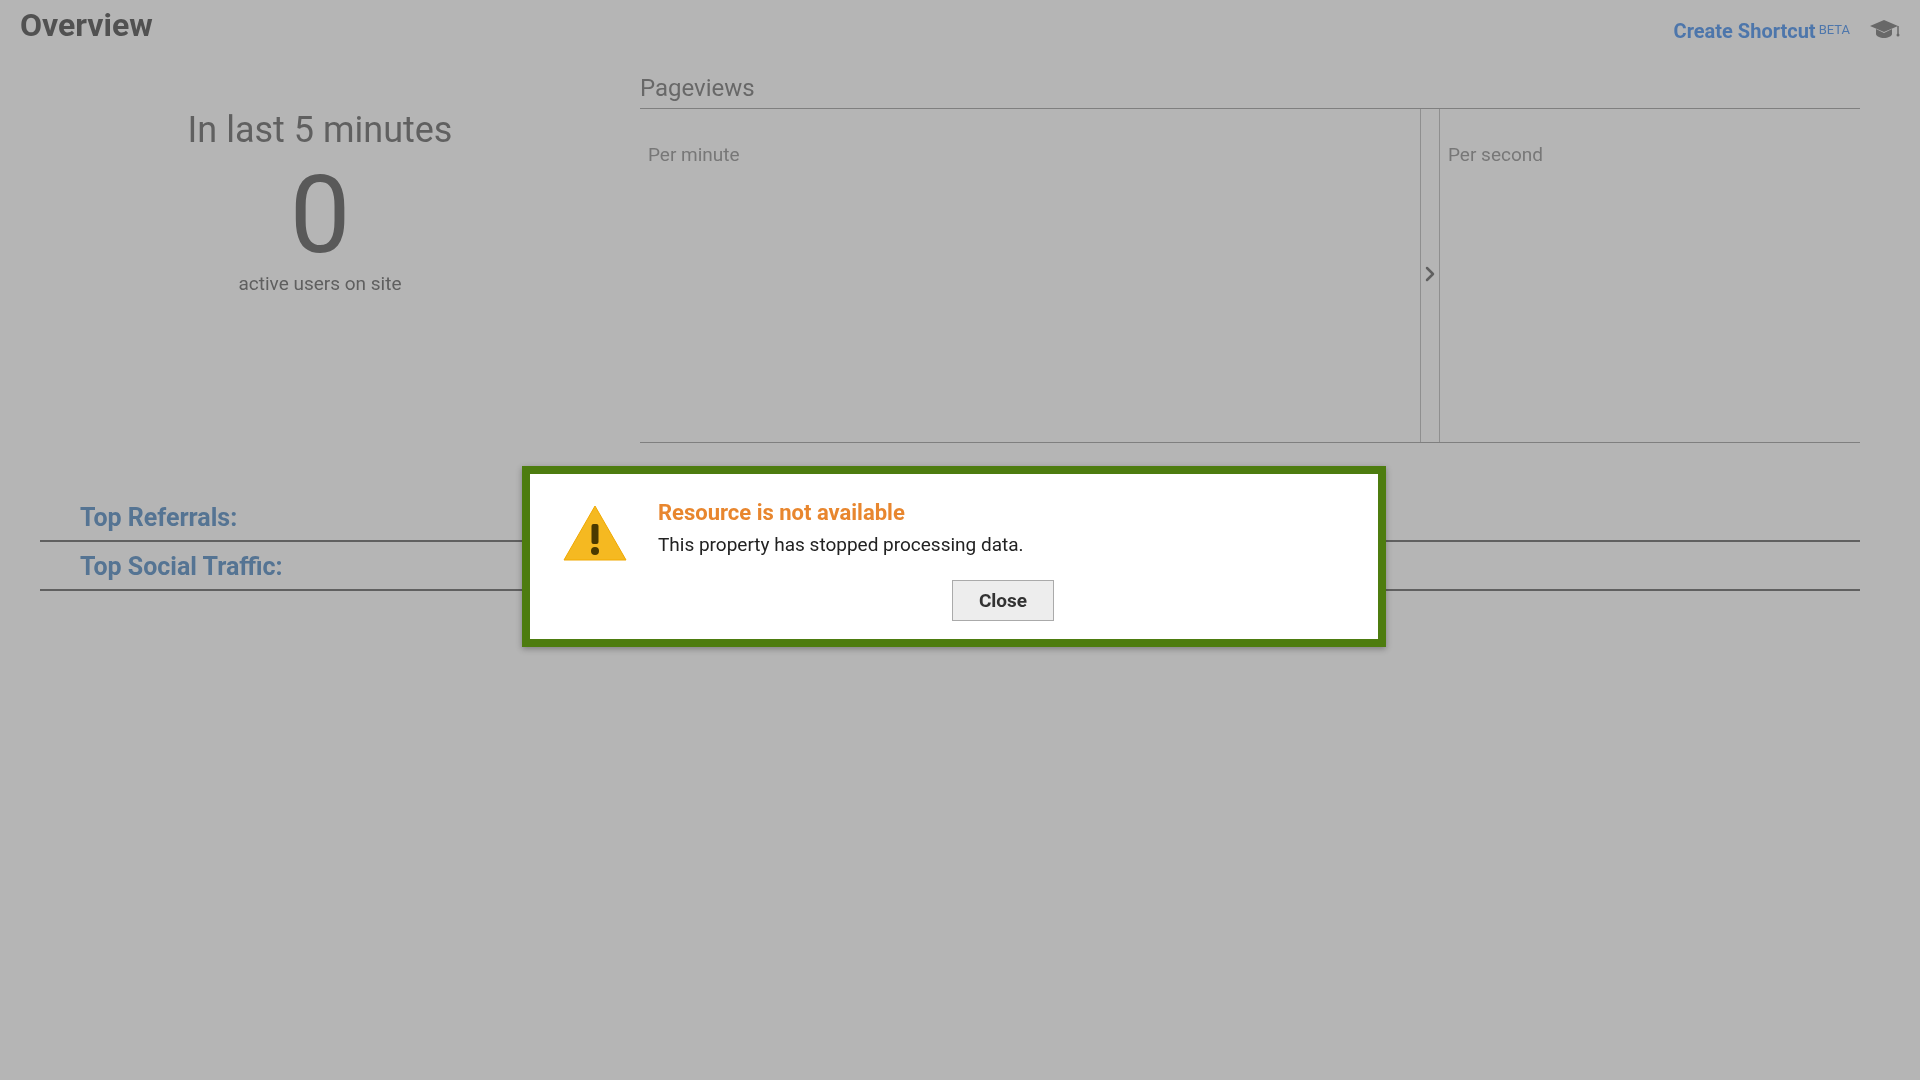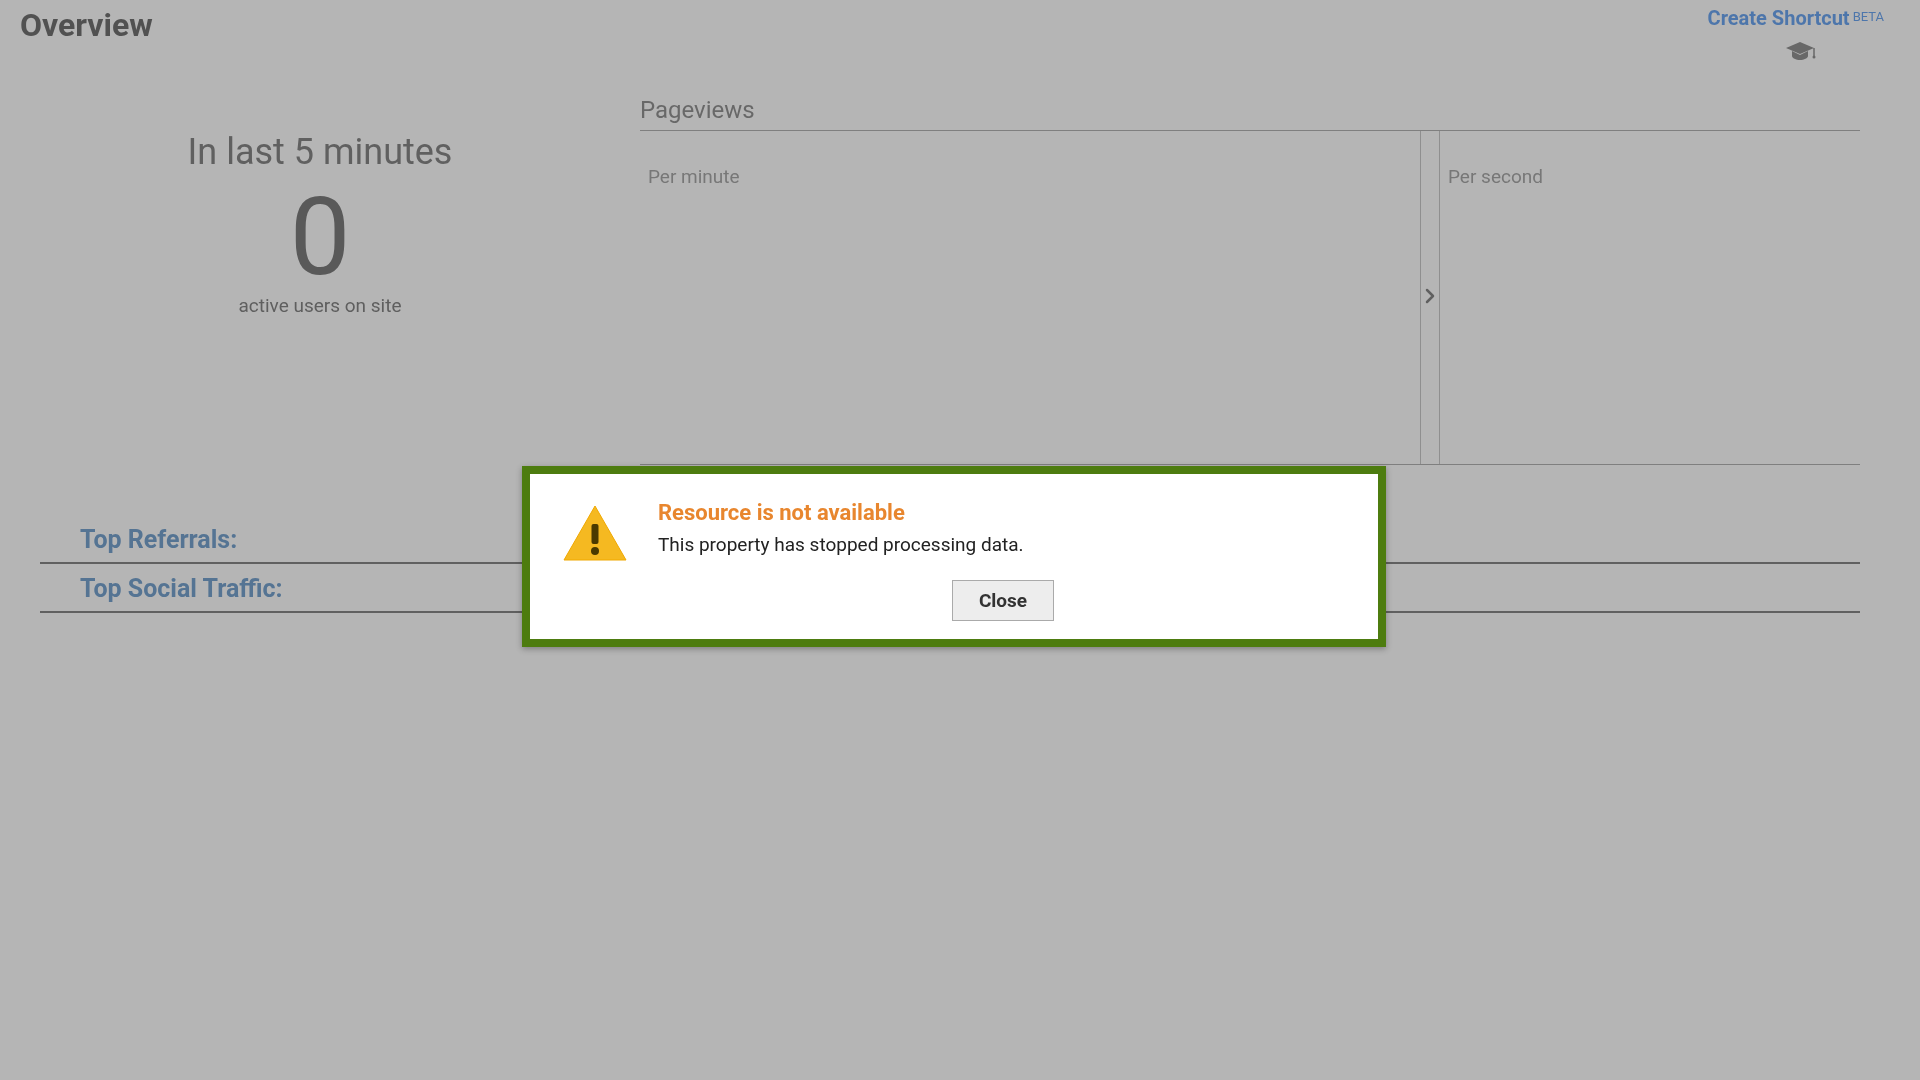--- a/index.html
+++ b/index.html
@@ -20,33 +20,32 @@
       top: 0;
       left: 0;
       right: 0;
       bottom: 0;
       background: rgba(120, 120, 120, 0.55);
       z-index: 5;
     }
     .header {
       display: flex;
       justify-content: space-between;
-      align-items: flex-start;
-      padding: 6px 36px 10px 20px;
+      align-items: flex-end;
+      padding: 6px 20px 10px 20px;
     }
     .page-title {
       font-size: 32px;
       font-weight: 700;
       color: #222;
     }
     .header-right {
       display: flex;
       align-items: center;
       gap: 10px;
-      flex-direction: column;
     }
     .create-shortcut {
       color: #1a73e8;
       font-size: 20px;
       font-weight: 700;
       cursor: pointer;
     }
     .beta-badge {
       color: #1a73e8;
       font-size: 13px;

